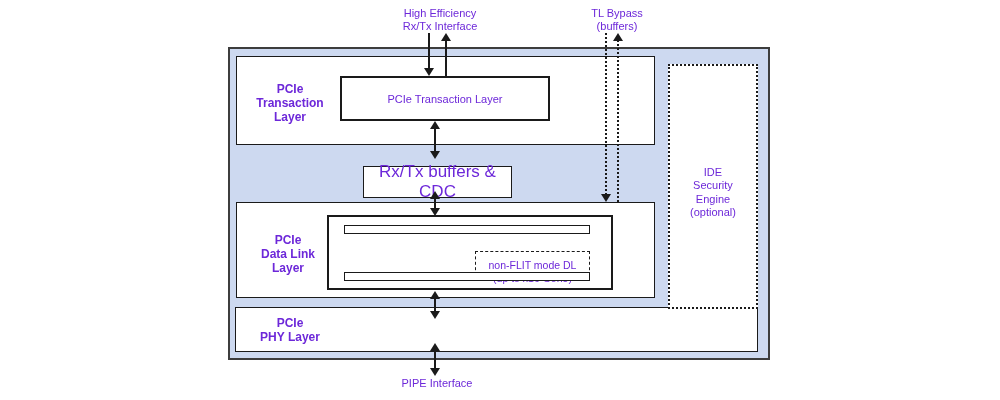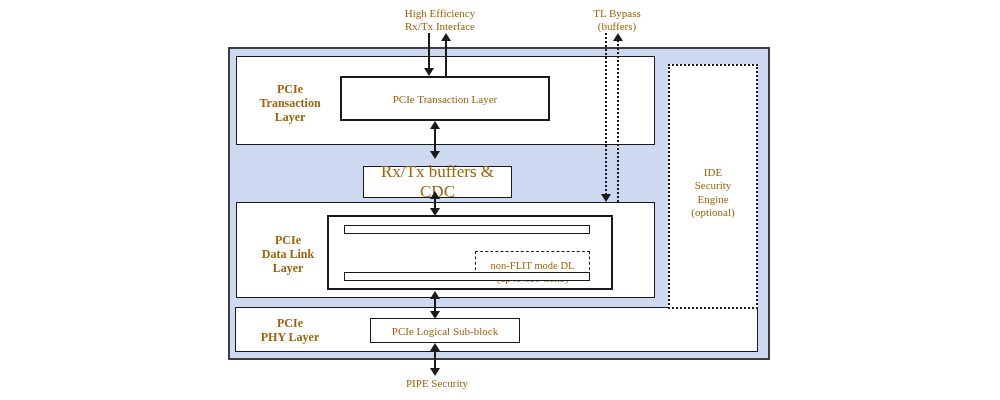--- a/index.html
+++ b/index.html
@@ -1,21 +1,21 @@
 <!DOCTYPE html>
 <html><head>
 <meta charset="utf-8">
 <style>
   html,body{margin:0;padding:0;background:#ffffff;}
   #canvas{
     position:relative;
     width:814px;height:400px;
     background:#ffffff;
-    font-family:Liberation Serif, serif;
-    color:#a16207;
+    font-family:Liberation Sans, sans-serif;
+    color:#6d28d9;
     overflow:hidden;
   }
   .abs{position:absolute;box-sizing:border-box;}
   .box{position:absolute;box-sizing:border-box;background:#ffffff;border:1.5px solid #1a1a1a;}
   .center{display:flex;align-items:center;justify-content:center;text-align:center;}
   .ml{white-space:pre-line;margin-top:12px;}
   .lbl{position:absolute;text-align:center;white-space:pre-line;}
   .bold{font-weight:bold;}
 
   
@@ -103,32 +103,29 @@
     <div id="nonflit-box" class="flitbox center ml">
       <span class="ml">non-FLIT mode DL
 (up to x16 Gen5)</span>
     </div>
     <div id="dl-bar-bottom" class="thinbar"></div>
   </div>
 
   <div id="phy-section" class="box"></div>
   <div id="phy-label" class="lbl bold">PCIe
 PHY Layer</div>
-  <div id="phy-inner" class="box center">
-    <span>PCIe Logical Sub-block</span>
-  </div>
 
   <div id="ide-box" class="box center ml">
     <span class="ml">IDE
 Security
 Engine
 (optional)</span>
   </div>
 
-  <div id="lbl-pipe" class="lbl">PIPE Security</div>
+  <div id="lbl-pipe" class="lbl">PIPE Interface</div>
 
   <div id="arr-rx-down" class="varrow">
     <div class="shaft gap-bottom"></div>
     <div class="head-down"></div>
   </div>
   <div id="arr-tx-up" class="varrow">
     <div class="shaft gap-top"></div>
     <div class="head-up"></div>
   </div>
   <div id="arr-bypass-down" class="varrow">

